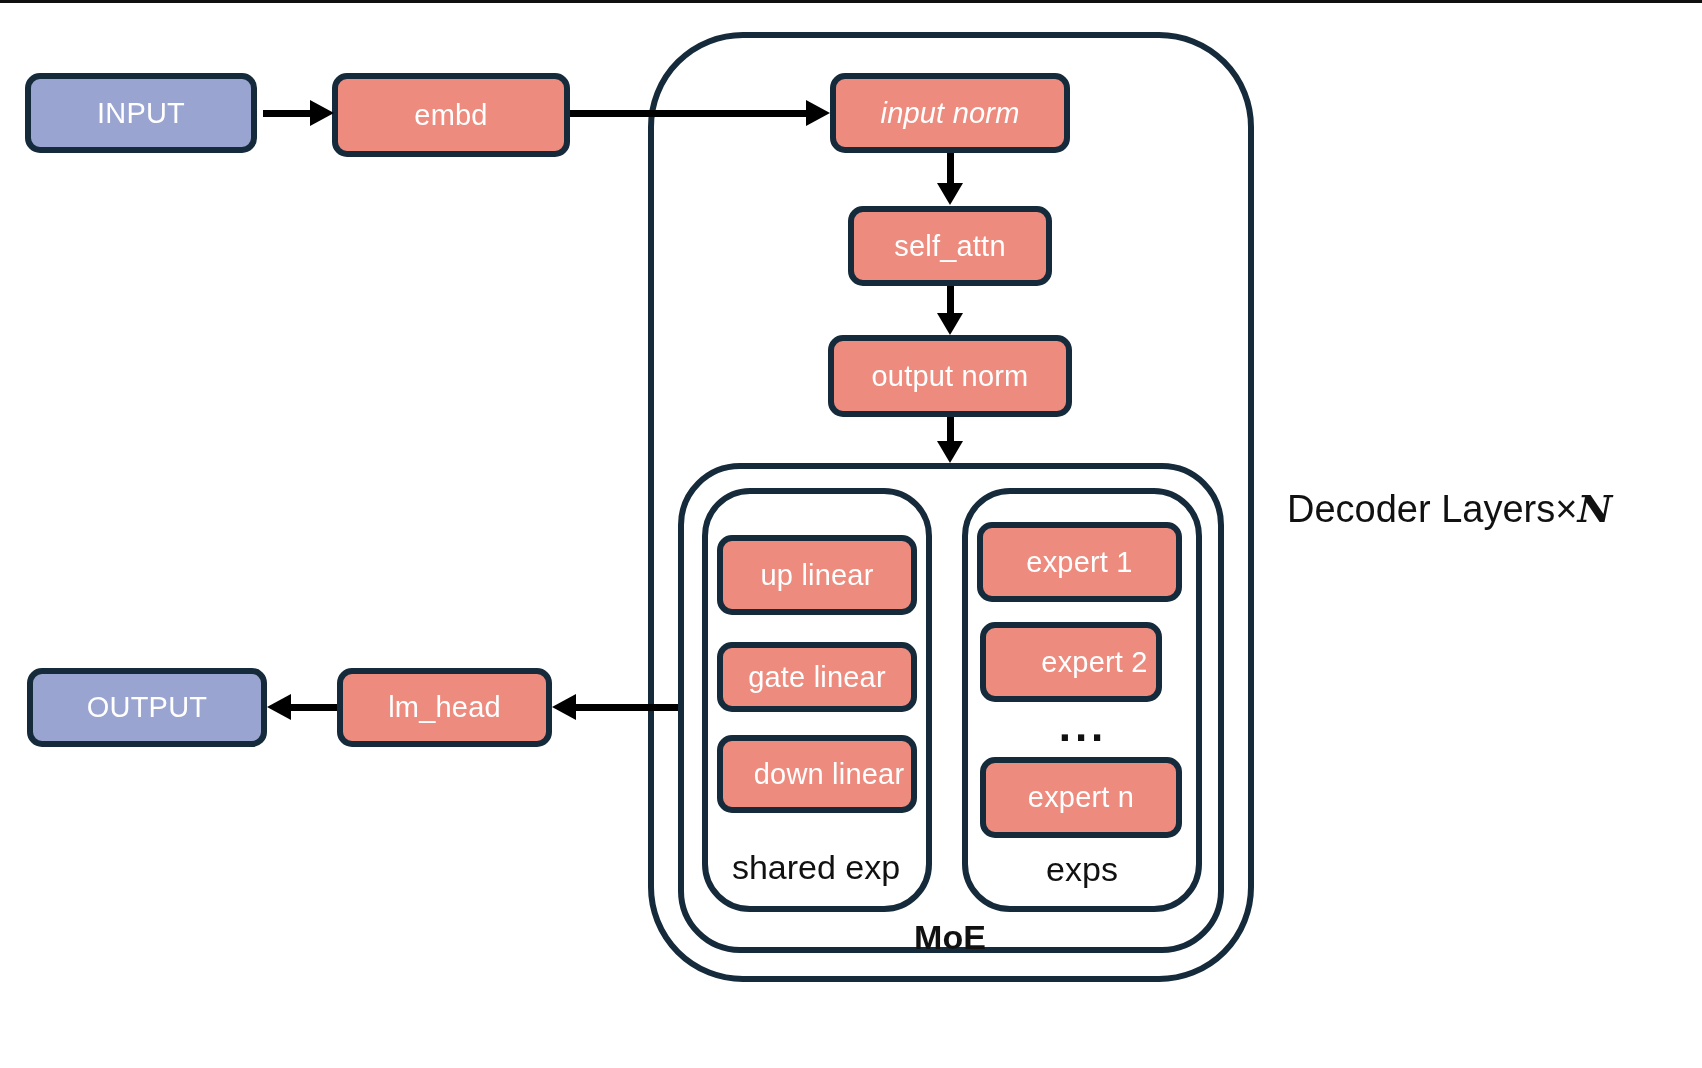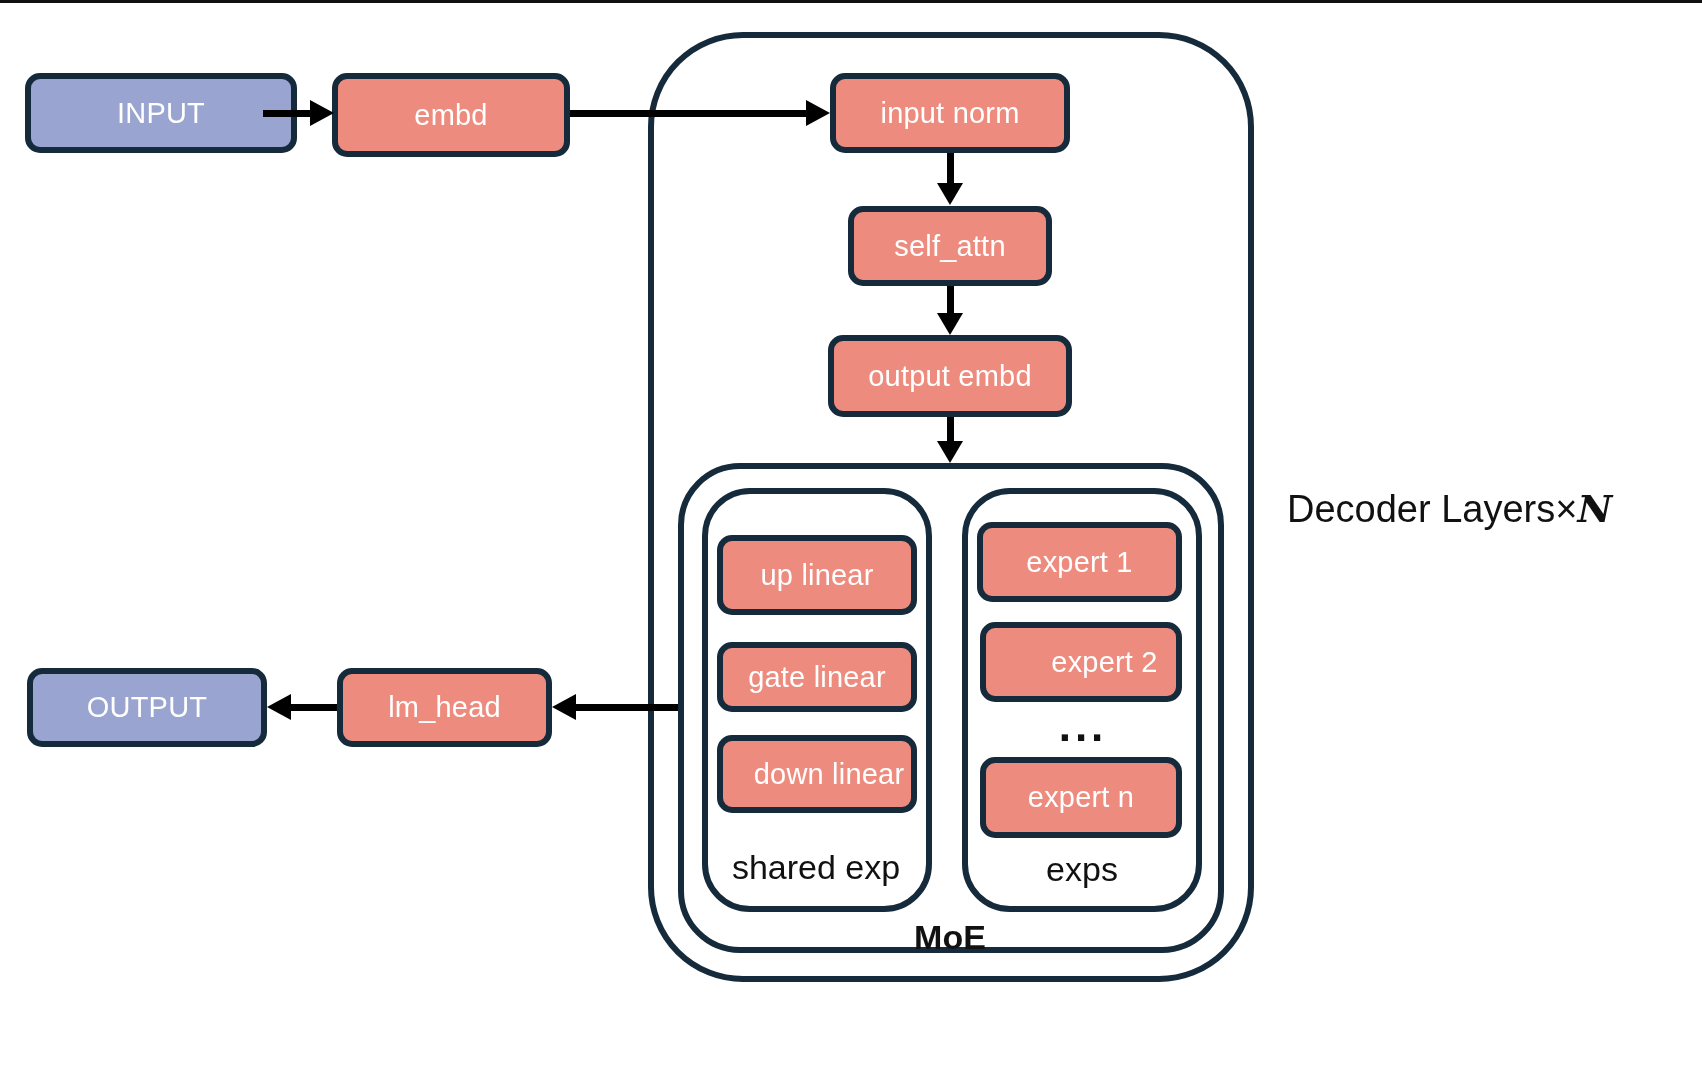--- a/index.html
+++ b/index.html
@@ -54,32 +54,32 @@
 <body>
 
 <div class="canvas">
   <div class="topline"></div>
 
   <div class="container decoder"></div>
   <div class="container moe"></div>
   <div class="subgroup shared"></div>
   <div class="subgroup exps"></div>
 
-  <div class="box purple" style="left:25px; top:73px; width:272px; height:80px;">INPUT</div>
+  <div class="box purple" style="left:25px; top:73px; width:232px; height:80px;">INPUT</div>
   <div class="box purple" style="left:27px; top:668px; width:240px; height:79px;">OUTPUT</div>
 
   <div class="box salmon" style="left:332px; top:73px; width:238px; height:84px;">embd</div>
-  <div class="box salmon" style="left:830px; top:73px; width:240px; height:80px;">input norm</div>
+  <div class="box salmon" style="left:830px; top:73px; width:240px; height:80px;font-style:italic;">input norm</div>
   <div class="box salmon" style="left:848px; top:206px; width:204px; height:80px;">self_attn</div>
-  <div class="box salmon" style="left:828px; top:335px; width:244px; height:82px;">output embd</div>
+  <div class="box salmon" style="left:828px; top:335px; width:244px; height:82px;">output norm</div>
   <div class="box salmon" style="left:717px; top:535px; width:200px; height:80px;">up linear</div>
   <div class="box salmon" style="left:717px; top:642px; width:200px; height:70px;">gate linear</div>
   <div class="box salmon" style="left:717px; top:735px; width:200px; height:78px;padding-left:24px;">down linear</div>
   <div class="box salmon" style="left:977px; top:522px; width:205px; height:80px;">expert 1</div>
-  <div class="box salmon" style="left:980px; top:622px; width:202px; height:80px;padding-left:47px;">expert 2</div>
+  <div class="box salmon" style="left:980px; top:622px; width:182px; height:80px;padding-left:47px;">expert 2</div>
   <div class="dots" style="left:1033px; top:716px; width:100px;">...</div>
   <div class="box salmon" style="left:980px; top:757px; width:202px; height:81px;">expert n</div>
   <div class="box salmon" style="left:337px; top:668px; width:215px; height:79px;">lm_head</div>
 
   <div class="glabel" style="left:716px; top:848px; width:200px;">shared exp</div>
   <div class="glabel" style="left:1012px; top:850px; width:140px;">exps</div>
   <div class="glabel" style="left:890px; top:918px; width:120px;font-weight:bold;">MoE</div>
   <div class="decoder-label">
     <span>Decoder Layers×</span><span class="mvar">N</span>
   </div>

